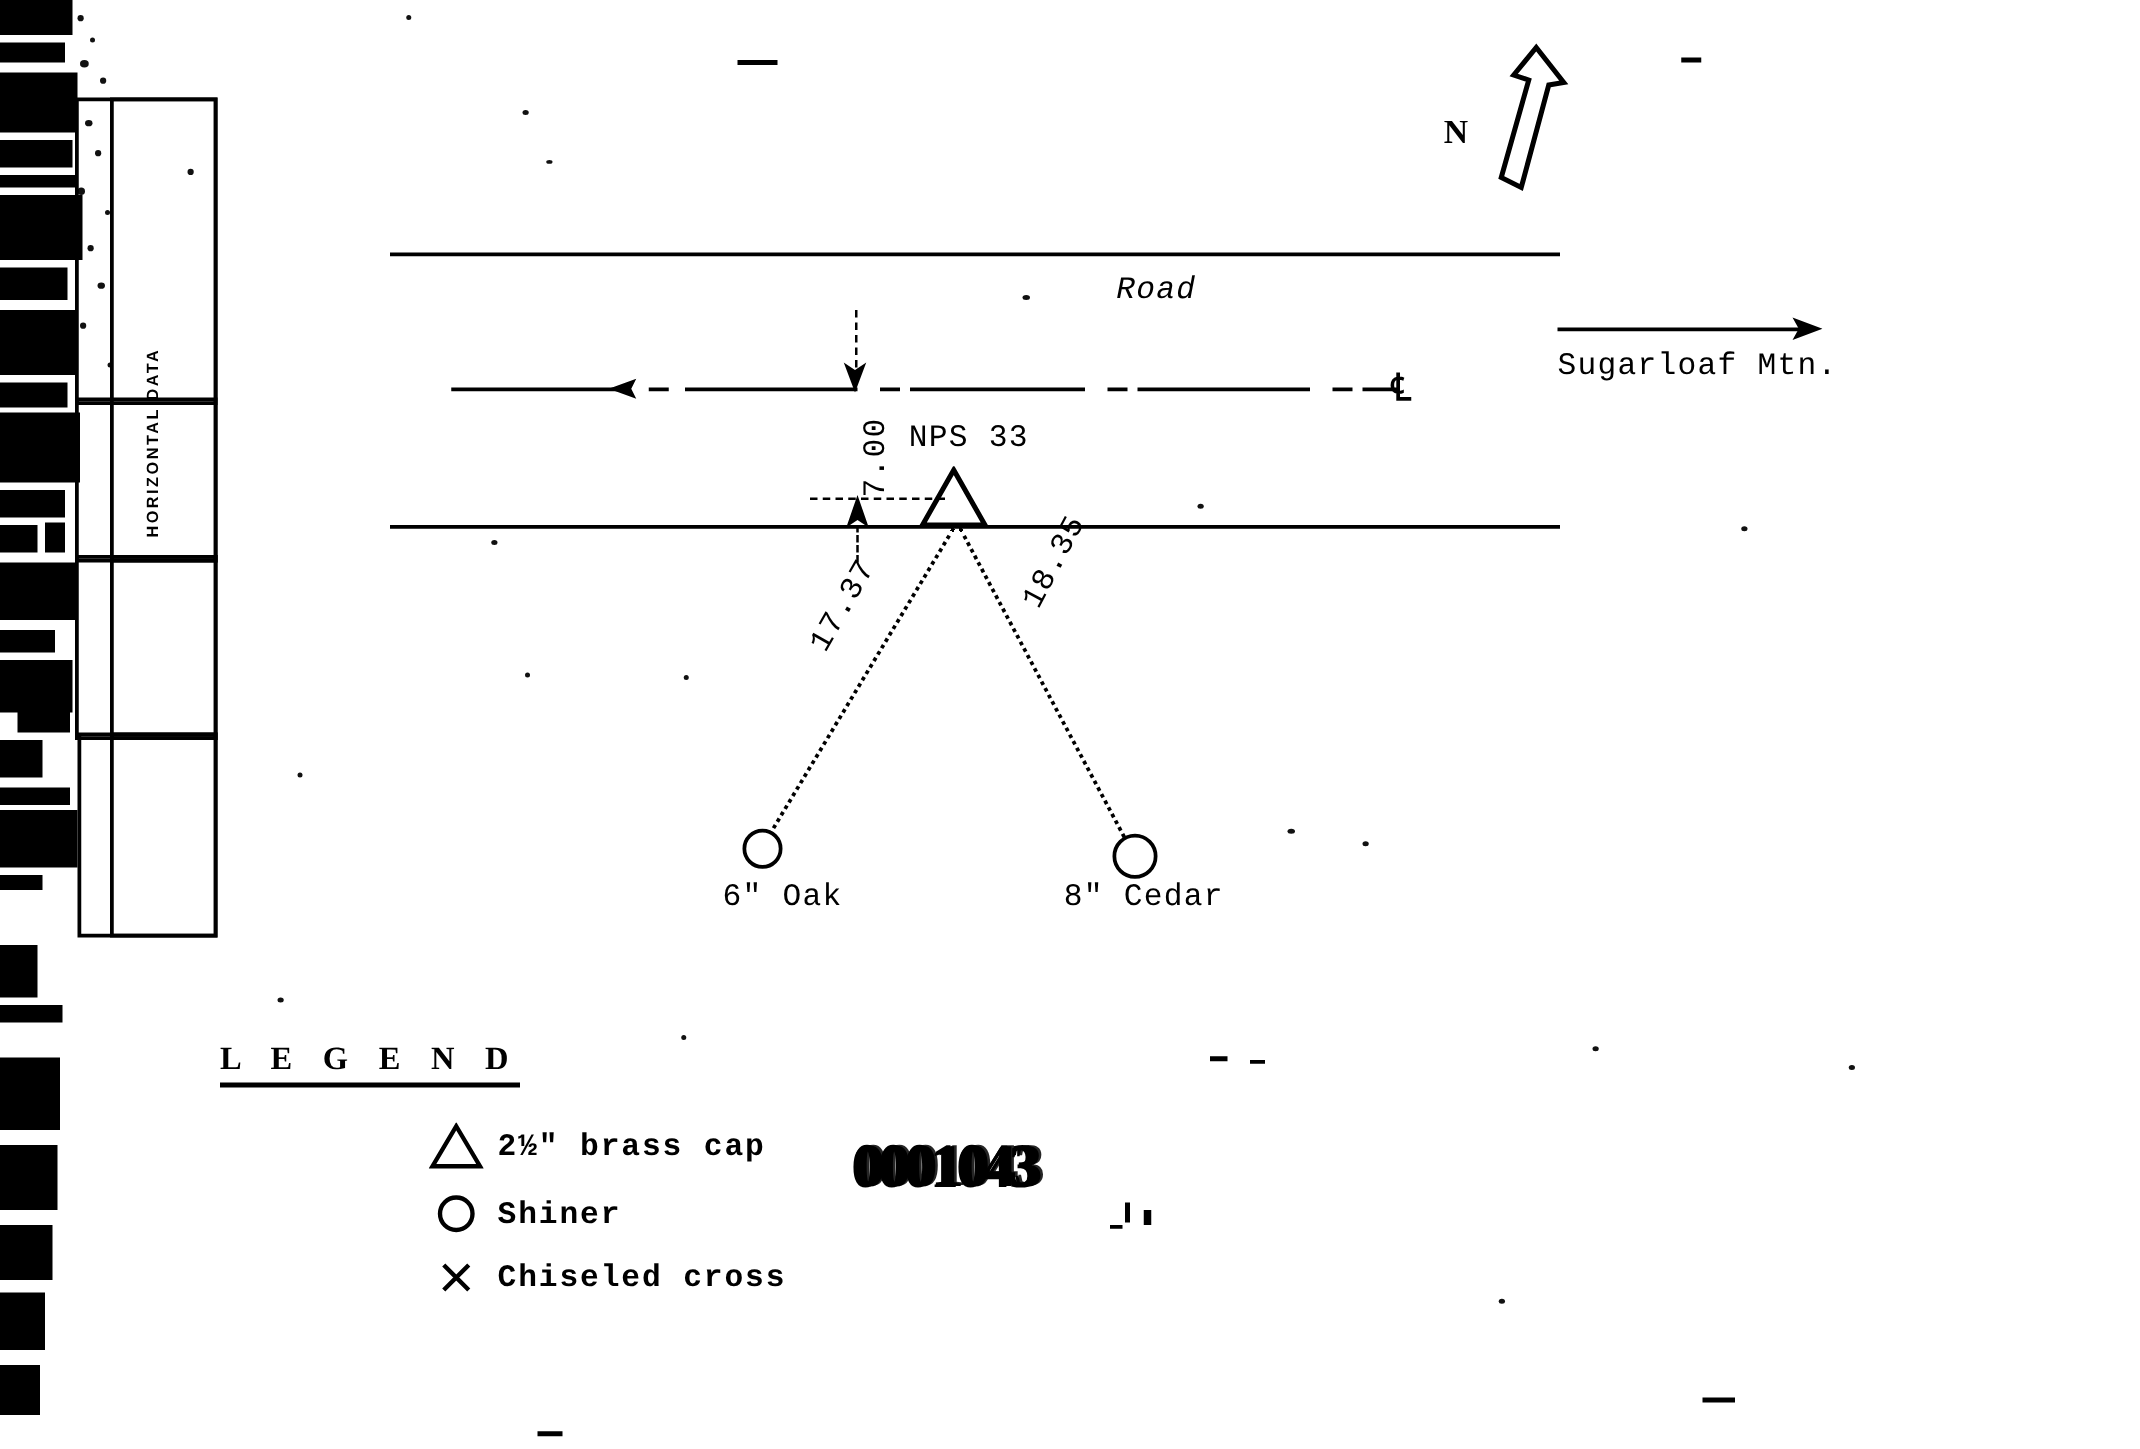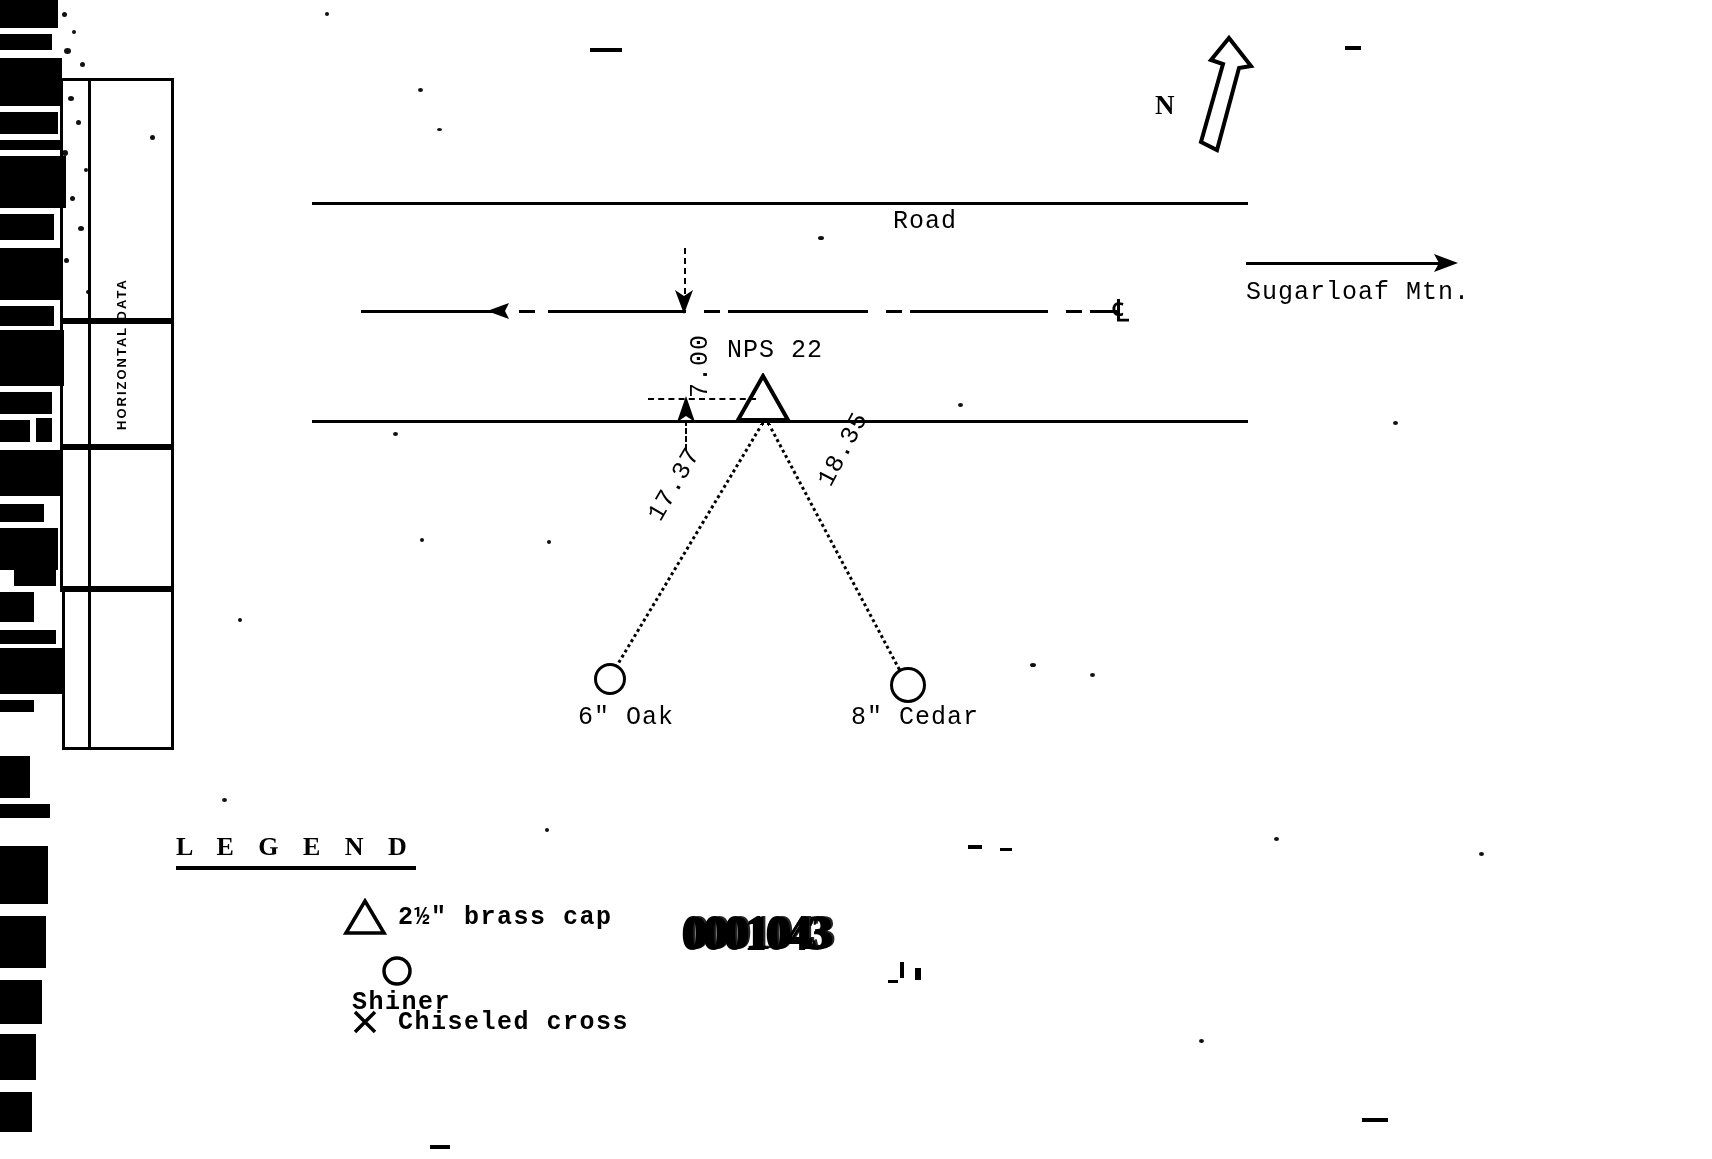--- a/index.html
+++ b/index.html
@@ -266,21 +266,21 @@
   </div>
 
   <div style="position:absolute; left:1185px; top:30px;">
     <span class="lbl lbl-serif" style="left:-30px; top:62px; font-size:27px;">N</span>
     <svg width="80" height="130" viewBox="0 0 80 130">
       <path d="M 44 8 L 66 36 L 54 38 L 32 120 L 16 112 L 38 34 L 26 30 Z" fill="none" stroke="#000" stroke-width="4" stroke-linejoin="miter"></path>
     </svg>
   </div>
 
   <div class="road-edge" style="left:312px; top:202px; width:936px;"></div>
-  <span class="lbl" style="left:893px; top:209px;">Road</span>
+  <span class="lbl" style="left:893px; top:219px;font-style:italic;">Road</span>
 
   <div>
     <div class="cl-seg" style="left:361px; top:310px; width:140px;"></div>
     <div class="cl-dot" style="left:519px; top:310px;"></div>
     <div class="cl-seg" style="left:548px; top:310px; width:138px;"></div>
     <div class="cl-dot" style="left:704px; top:310px;"></div>
     <div class="cl-seg" style="left:728px; top:310px; width:140px;"></div>
     <div class="cl-dot" style="left:886px; top:310px;"></div>
     <div class="cl-seg" style="left:910px; top:310px; width:138px;"></div>
     <div class="cl-dot" style="left:1066px;top:310px;"></div>
@@ -311,21 +311,21 @@
 
     <div class="dim-ext" style="left:648px; top:398px; width:108px;"></div>
 
     <svg style="position:absolute; left:675px; top:396px;" width="22" height="30" viewBox="0 0 22 30">
       <path d="M 11 0 L 2 26 L 11 20 L 20 26 Z" fill="#000"></path>
     </svg>
     <div class="dim-vert" style="left:685px; top:420px; height:30px;"></div>
     <span class="tie-lbl rot90" style="left:686px; top:398px;">7.00</span>
   </div>
 
-  <span class="lbl" style="left:727px; top:338px;">NPS 22</span>
+  <span class="lbl" style="left:727px; top:338px;">NPS 33</span>
   <div class="tri" style="left:735px; top:373px;">
     <svg width="56" height="50" viewBox="0 0 56 50">
       <path d="M 28 3 L 53 47 L 3 47 Z" fill="none" stroke="#000" stroke-width="4"></path>
     </svg>
   </div>
 
   <div class="tie" style="left:763px; top:421px; width:298px; transform: rotate(121deg);"></div>
   <span class="tie-lbl" style="left:642px; top:512px; transform: rotate(-60deg); transform-origin:left top;">17.37</span>
 
   <div class="tie" style="left:768px; top:421px; width:292px; transform: rotate(62deg);"></div>
@@ -342,21 +342,21 @@
 
     <div class="legend-row" style="left:166px; top:66px;">
       <span class="legend-sym">
         <svg width="44" height="38" viewBox="0 0 44 38">
           <path d="M 22 3 L 41 35 L 3 35 Z" fill="none" stroke="#000" stroke-width="3.5"></path>
         </svg>
       </span>
       <span class="legend-text" style="margin-left:10px;">2½" brass cap</span>
     </div>
 
-    <div class="legend-row" style="left:166px; top:122px;flex-direction:column;">
+    <div class="legend-row" style="left:166px; top:122px;">
       <span class="legend-sym">
         <svg width="34" height="34" viewBox="0 0 34 34">
           <circle cx="17" cy="17" r="13" fill="none" stroke="#000" stroke-width="3.5"></circle>
         </svg>
       </span>
       <span class="legend-text" style="margin-left:10px;">Shiner</span>
     </div>
 
     <div class="legend-row" style="left:166px; top:174px;">
       <span class="legend-sym">

